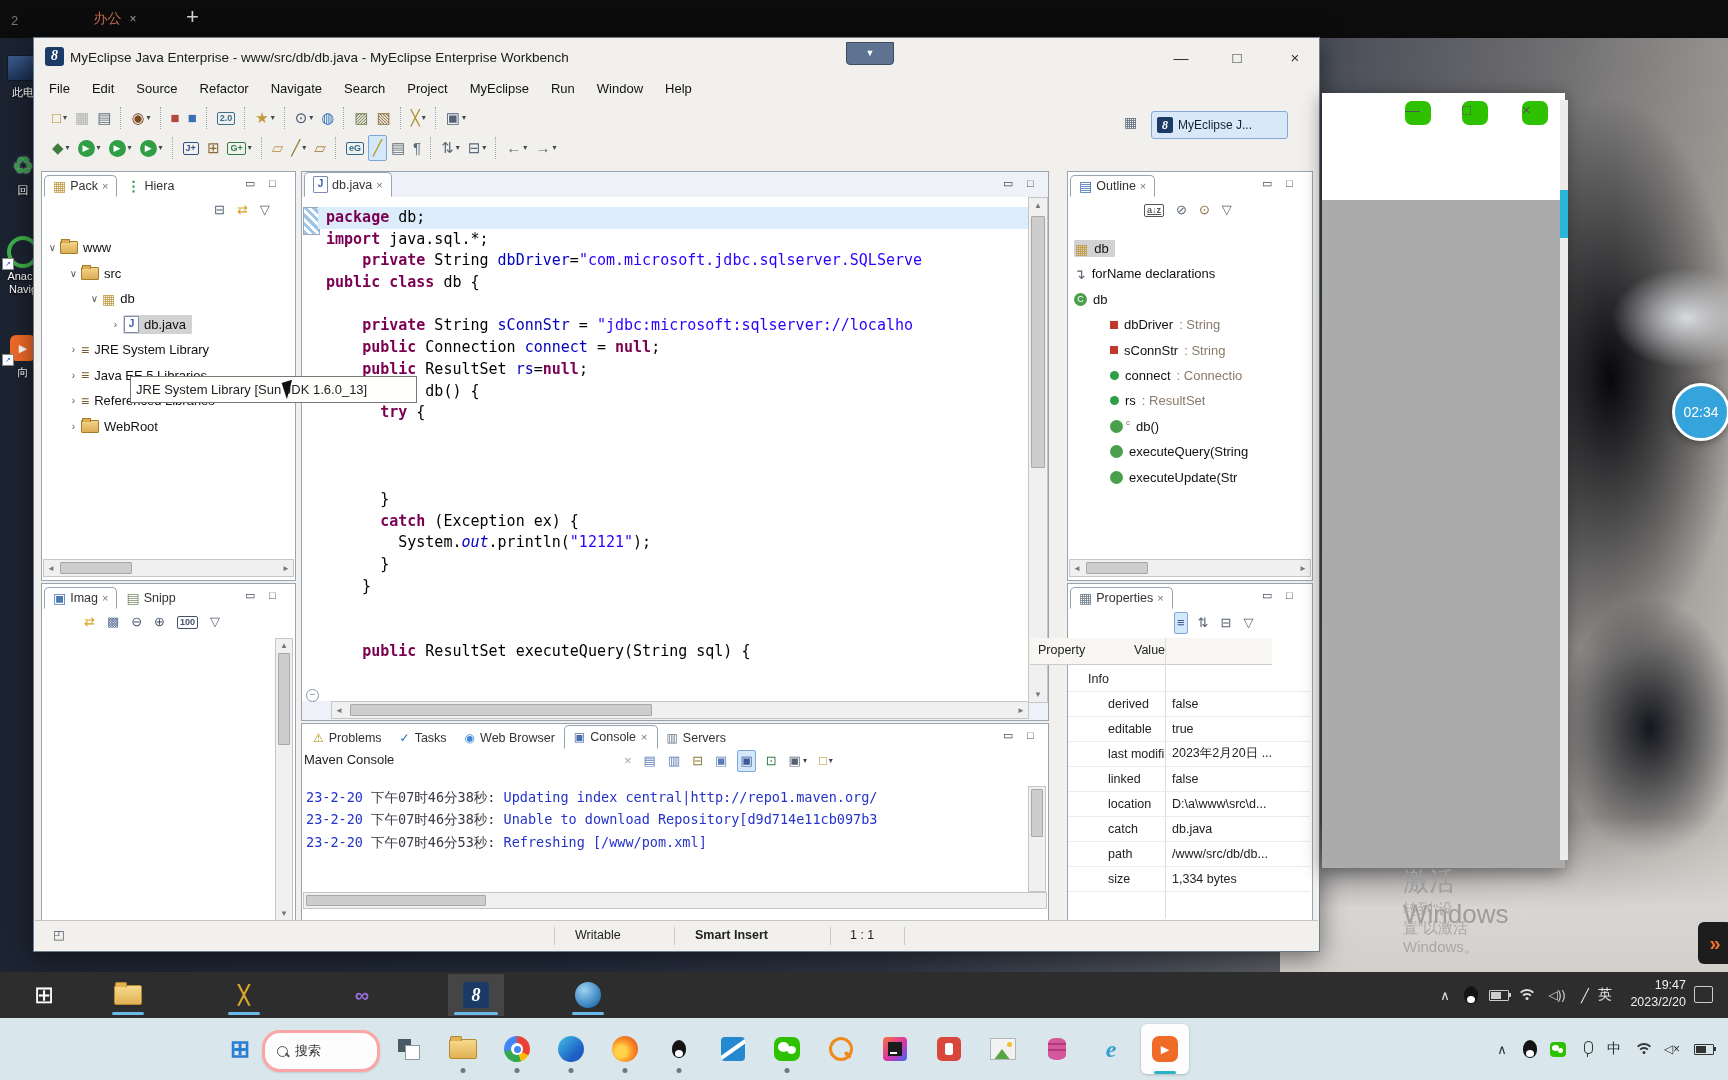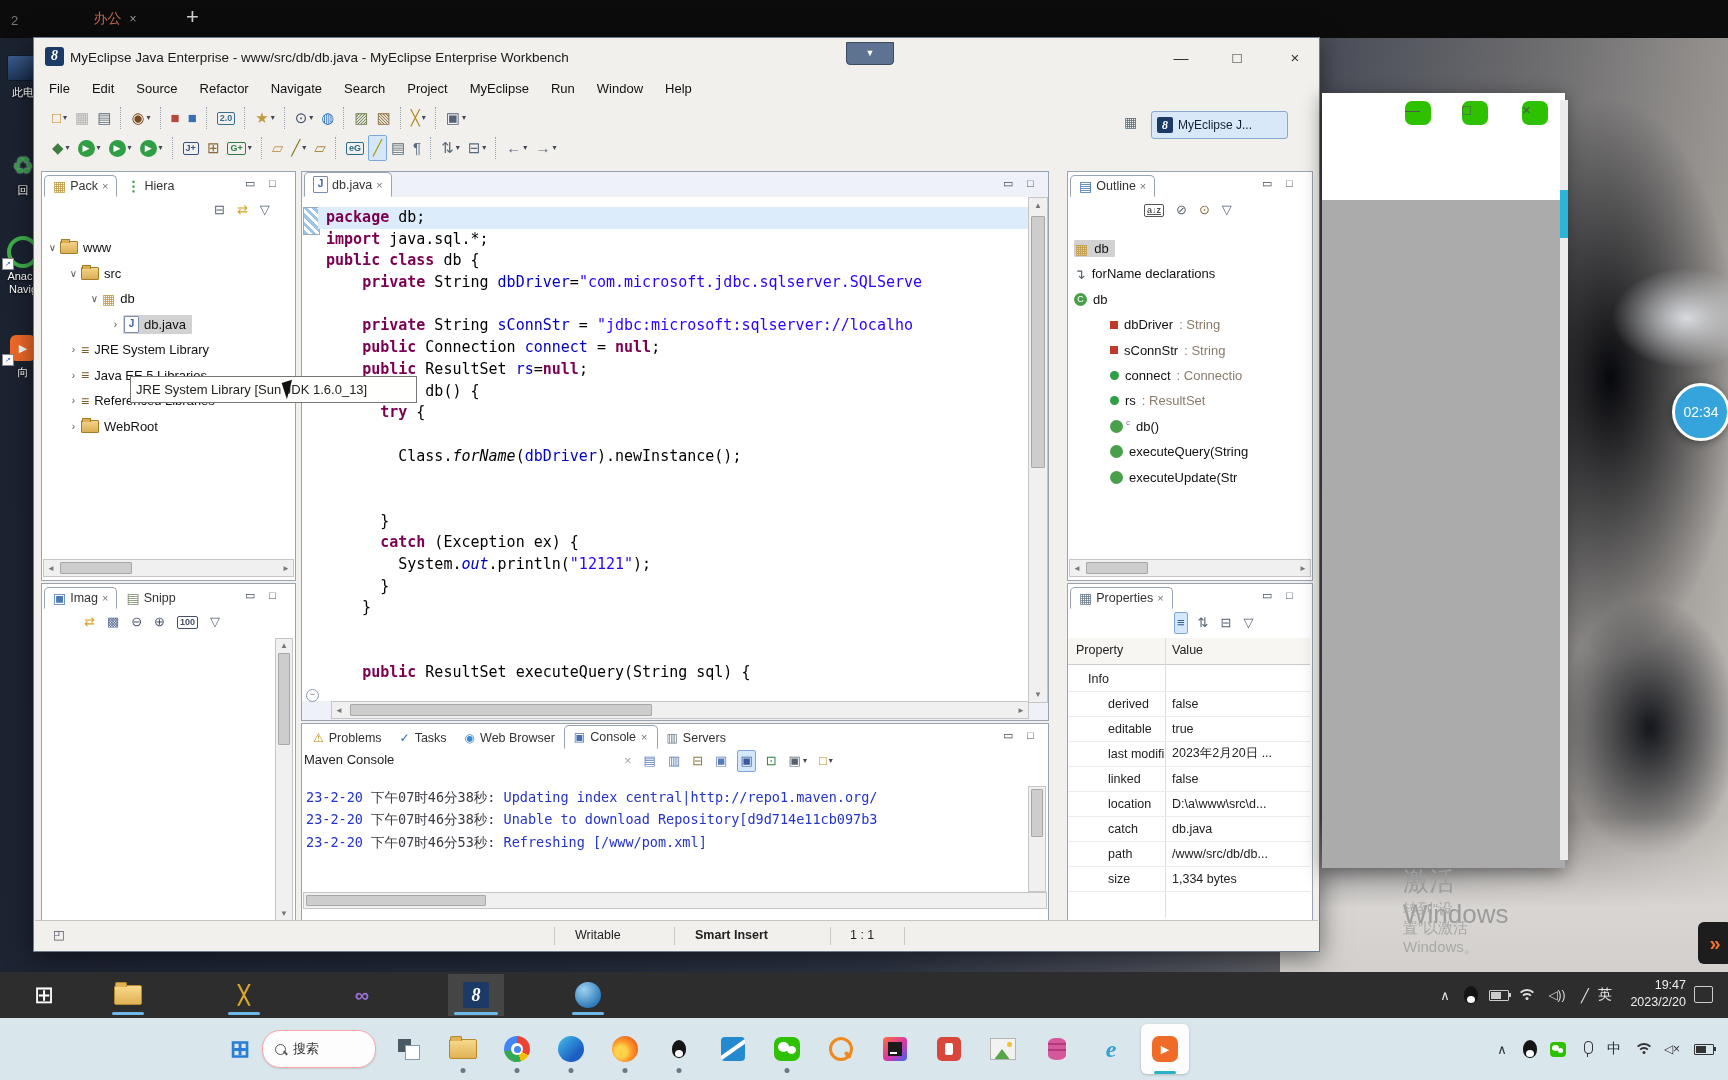--- a/index.html
+++ b/index.html
@@ -153,21 +153,21 @@
   .wifi i:nth-child(1){width:16px;height:16px;top:0;}
   .wifi i:nth-child(2){width:9px;height:9px;top:4px;}
   .wifi i:nth-child(3){width:3px;height:3px;top:8px;background:#ddd;border:none;border-radius:50%;}
   .wifid i{border-top-color:#333;} .wifid i:nth-child(3){background:#333;}
   .vol{display:flex;align-items:center;color:#ddd;font-size:12px;}
   .vold{color:#333;}
   .mic{width:7px;height:11px;border:1.5px solid #333;border-radius:4px;position:relative;margin-bottom:4px;}
   .mic i{position:absolute;left:2px;top:11px;width:1.5px;height:4px;background:#333;}
   .w11{font-size:24px;color:#2a7fd4;font-weight:bold;line-height:24px;}
   .w10{font-size:24px;color:#fff;line-height:24px;}
-  .spill{position:absolute;left:262px;top:1030px;width:100px;height:36px;background:#fdfdfd;border:1px solid #fca5a5;
+  .spill{position:absolute;left:262px;top:1030px;width:100px;height:36px;background:#fdfdfd;border:3px solid #fca5a5;
          border-radius:18px;display:flex;align-items:center;gap:7px;padding-left:12px;font-size:13px;color:#333;
          box-shadow:0 1px 2px rgba(0,0,0,.12);}
   .mag{width:9px;height:9px;border:1.8px solid #555;border-radius:50%;position:relative;}
   .mag i{position:absolute;left:7px;top:7px;width:5px;height:1.8px;background:#555;transform:rotate(45deg);}
   .tv{position:relative;width:22px;height:20px;}
   .tv i{position:absolute;width:13px;height:13px;}
   .tv i:nth-child(1){left:0;top:0;background:#4a5a64;}
   .tv i:nth-child(2){left:7px;top:6px;background:#fff;border:1px solid #8a9aa4;}
   .chrome{width:26px;height:26px;border-radius:50%;background:conic-gradient(#ea4335 0 33%,#fbbc05 0 45%,#34a853 0 72%,#4285f4 0 100%);position:relative;}
   .chrome i{position:absolute;left:7px;top:7px;width:12px;height:12px;background:#fff;border-radius:50%;}
@@ -547,30 +547,29 @@
         <span>db.java</span>
         <span style="color:#777;font-size:11px;">×</span>
       </span>
     </div>
     <div class="abs" style="left:268px;top:159px;width:744px;height:504px;background:#fff;"></div>
     <div class="hatch" style="left:269px;top:169px;"></div>
     <div class="abs" id="hlband" style="left:284px;top:169px;width:710px;height:22px;background:#ddecfa;"></div>
     <div class="abs mono" id="code" style="left:292px;top:169px;width:700px;height:494px;overflow:hidden;color:#000;">
         <div class="codeln"><span class="k">package</span><span> db;</span></div>
         <div class="codeln"><span class="k">import</span><span> java.sql.*;</span></div>
+        <div class="codeln"><span>    </span><span class="k">private</span><span> String </span><span class="f">dbDriver</span><span>=</span><span class="s">"com.microsoft.jdbc.sqlserver.SQLServe</span></div>
         <div class="codeln"><span class="k">public</span><span> </span><span class="k">class</span><span> db {</span></div>
-        <div class="codeln"><span>    </span><span class="k">private</span><span> String </span><span class="f">dbDriver</span><span>=</span><span class="s">"com.microsoft.jdbc.sqlserver.SQLServe</span></div>
         <div class="codeln"></div>
         <div class="codeln"><span>    </span><span class="k">private</span><span> String </span><span class="f">sConnStr</span><span> = </span><span class="s">"jdbc:microsoft:sqlserver://localho</span></div>
         <div class="codeln"><span>    </span><span class="k">public</span><span> Connection </span><span class="f">connect</span><span> = </span><span class="k">null</span><span>;</span></div>
         <div class="codeln"><span>    </span><span class="k">public</span><span> ResultSet </span><span class="f">rs</span><span>=</span><span class="k">null</span><span>;</span></div>
         <div class="codeln"><span>    </span><span class="k">public</span><span> db() {</span></div>
         <div class="codeln"><span>      </span><span class="k">try</span><span> {</span></div>
         <div class="codeln"></div>
-        <div class="codeln"><span>        Class.</span><span class="i">forName</span><span>(</span><span class="f">dbDriver</span><span>).newInstance();</span></div>
         <div class="codeln"></div>
         <div class="codeln"></div>
         <div class="codeln"><span>      }</span></div>
         <div class="codeln"><span>      </span><span class="k">catch</span><span> (Exception ex) {</span></div>
         <div class="codeln"><span>        System.</span><span class="fi">out</span><span>.println(</span><span class="s">"12121"</span><span>);</span></div>
         <div class="codeln"><span>      }</span></div>
         <div class="codeln"><span>    }</span></div>
         <div class="codeln"></div>
         <div class="codeln"></div>
         <div class="codeln"><span>    </span><span class="k">public</span><span> ResultSet executeQuery(String sql) {</span></div>
@@ -700,21 +699,21 @@
         <span class="tbi">
           <span style="color: rgb(85, 96, 112);">⇅</span>
         </span>
         <span class="tbi">
           <span style="color: rgb(85, 96, 112);">⊟</span>
         </span>
         <span class="tbi">
           <span style="color: rgb(85, 96, 112);">▽</span>
         </span>
       </div>
-    <div class="abs" style="left:1034px;top:600px;width:242px;height:26px;background:#f7f6f2;border-bottom:1px solid #ccc;font-size:12.5px;color:#222;">
+    <div class="abs" style="left:996px;top:600px;width:242px;height:26px;background:#f7f6f2;border-bottom:1px solid #ccc;font-size:12.5px;color:#222;">
       <span class="abs" style="left:8px;top:5px;">Property</span>
       <span class="abs" style="left:104px;top:5px;">Value</span>
     </div>
     <div class="abs" style="left:1131px;top:600px;width:1px;height:280px;background:#ddd;"></div>
     <div id="proprows">
         <div class="prow abs" style="left: 1034px; top: 628px; width: 242px;">
           <span style="margin-left: 20px;">Info</span>
         </div>
         <div class="prow abs" style="left: 1034px; top: 653px; width: 242px;">
           <span class="pname">derived</span>

